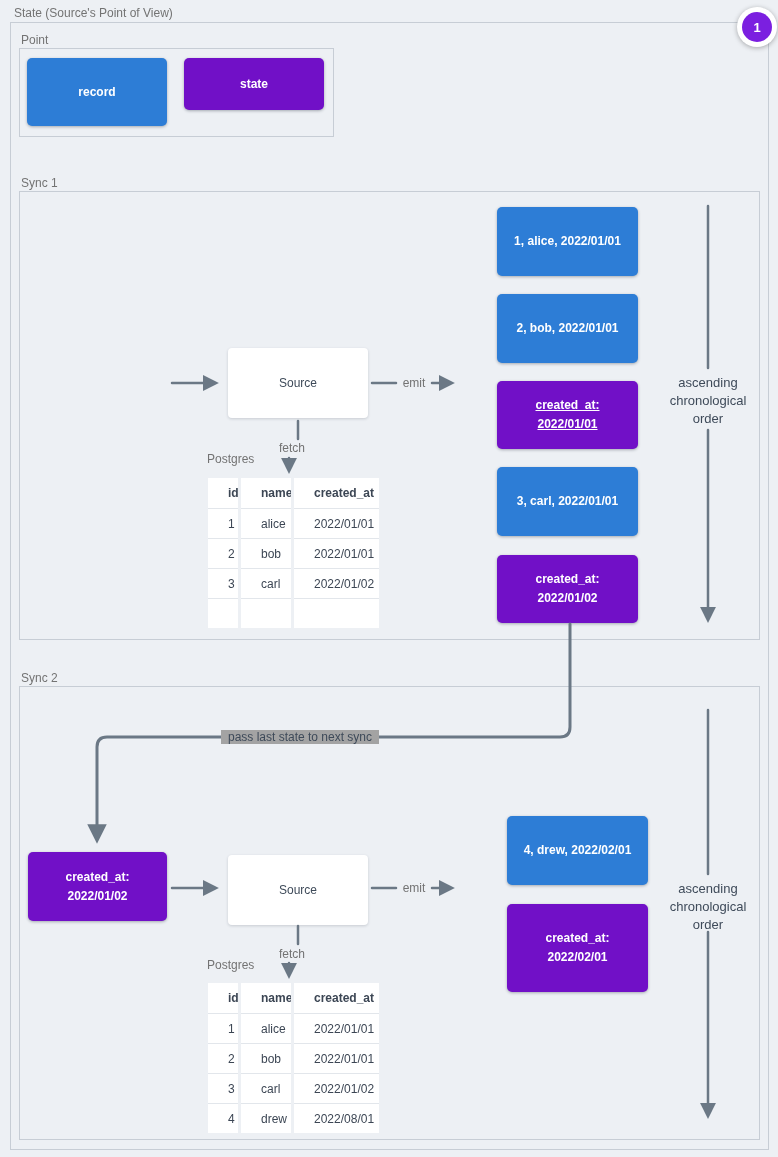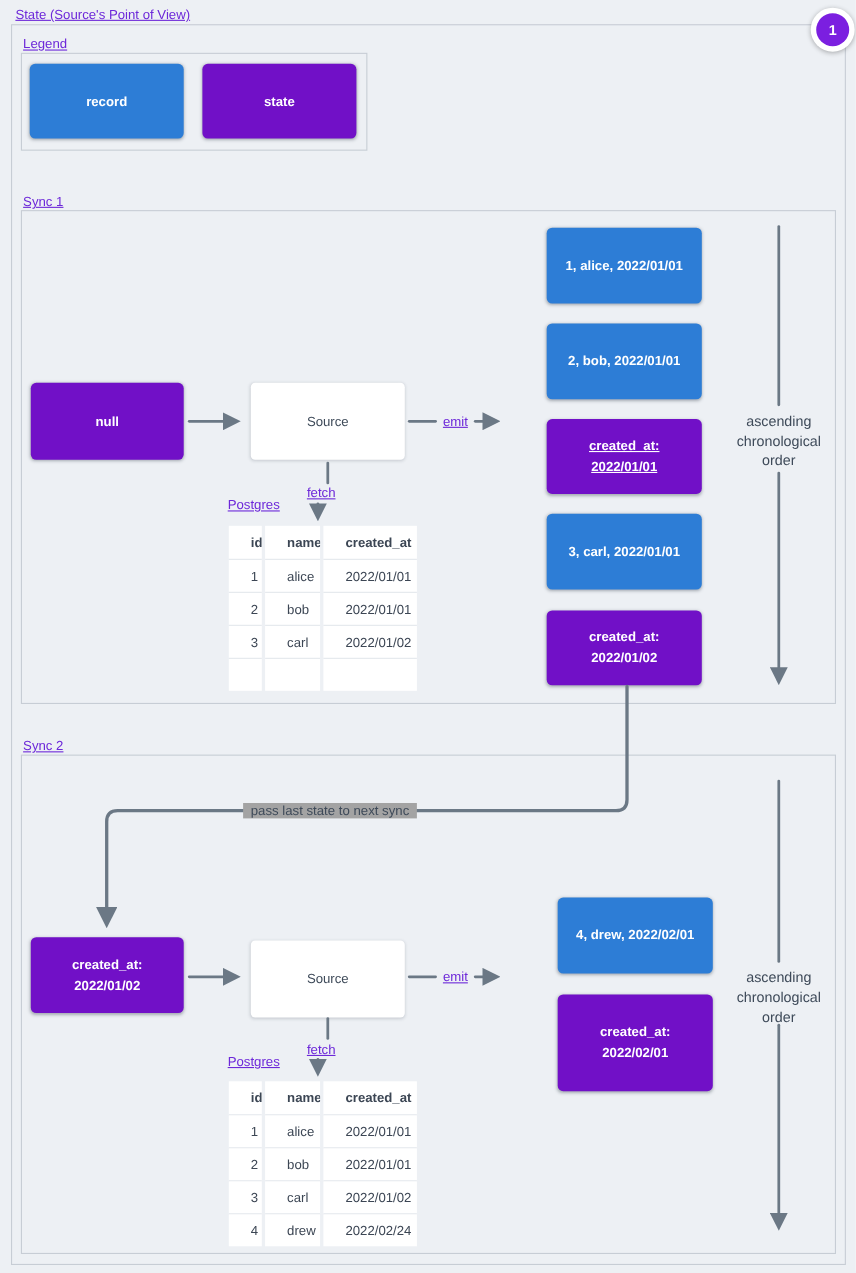--- a/index.html
+++ b/index.html
@@ -1,20 +1,20 @@
 <!DOCTYPE html>
 <html><head>
 <meta charset="utf-8">
 <style>
   html,body{margin:0;padding:0;}
   body{font-family:"Liberation Sans", sans-serif;}
   #canvas{position:relative;width:778px;height:1157px;background:#edf0f4;overflow:hidden;}
 
   .panel{position:absolute;border:1px solid #c7cdd5;background:transparent;}
-  .plabel{position:absolute;font-size:12px;color:#6d28d9;white-space:nowrap;text-decoration:underline;}
+  .plabel{position:absolute;font-size:12px;color:#737373;white-space:nowrap;}
 
   .box{position:absolute;display:flex;align-items:center;justify-content:center;
        text-align:center;font-size:12px;font-weight:bold;color:#ffffff;
        border-radius:5px;box-shadow:0 1px 3px rgba(30,40,55,.35);
        padding:0 12px;line-height:19px;box-sizing:border-box;}
   .box.record{background:#2d7dd6;}
   .box.state{background:#7110c7;}
   .box.source{background:#ffffff;color:#3e4a59;font-weight:400;border-radius:4px;
               box-shadow:0 1px 3px rgba(30,40,55,.18);}
 
@@ -41,29 +41,28 @@
                color:#ffffff;font-size:13px;font-weight:bold;}
 </style>
 </head>
 <body>
 
 <div id="canvas">
 
   <div class="plabel" style="left:14px;top:6px;">State (Source's Point of View)</div>
   <div class="panel" style="left:10px;top:22px;width:757px;height:1126px;"></div>
 
-  <div class="plabel" style="left:21px;top:33px;">Legend</div>
+  <div class="plabel" style="left:21px;top:33px;">Point</div>
   <div class="panel" style="left:19px;top:48px;width:313px;height:87px;"></div>
   <div class="box record" style="left:27px;top:58px;width:140px;height:68px;">record</div>
-  <div class="box state" style="left:184px;top:58px;width:140px;height:68px;">state</div>
+  <div class="box state" style="left:184px;top:58px;width:140px;height:52px;">state</div>
 
   <div class="plabel" style="left:21px;top:176px;">Sync 1</div>
   <div class="panel" style="left:19px;top:191px;width:739px;height:447px;"></div>
 
-  <div class="box state" style="left:28px;top:348px;width:139px;height:70px;">null</div>
   <div class="box source" style="left:228px;top:348px;width:140px;height:70px;">Source</div>
   <div class="plabel" style="left:396px;top:376px;width:36px;text-align:center;">emit</div>
   <div class="plabel" style="left:272px;top:441px;width:40px;text-align:center;">fetch</div>
   <div class="plabel" style="left:207px;top:452px;">Postgres</div>
 
   <table class="pgtable" style="left:205px;top:478px;width:177px;">
     <colgroup>
         <col style="width:30px">
         <col style="width:50px">
         <col style="width:85px">
@@ -137,21 +136,21 @@
       <td>2022/01/01</td>
     </tr>
     <tr>
       <td>3</td>
       <td>carl</td>
       <td>2022/01/02</td>
     </tr>
     <tr>
       <td>4</td>
       <td>drew</td>
-      <td>2022/02/24</td>
+      <td>2022/08/01</td>
     </tr>
   </tbody>
     </table>
 
   <div class="box record" style="left:507px;top:816px;width:141px;height:69px;">4, drew, 2022/02/01</div>
   <div class="box state" style="left:507px;top:904px;width:141px;height:88px;">created_at: 2022/02/01</div>
 
   <div class="note" style="left:660px;top:880px;width:96px;">ascending chronological order</div>
 
   <svg class="wires" width="778" height="1157" viewBox="0 0 778 1157">

